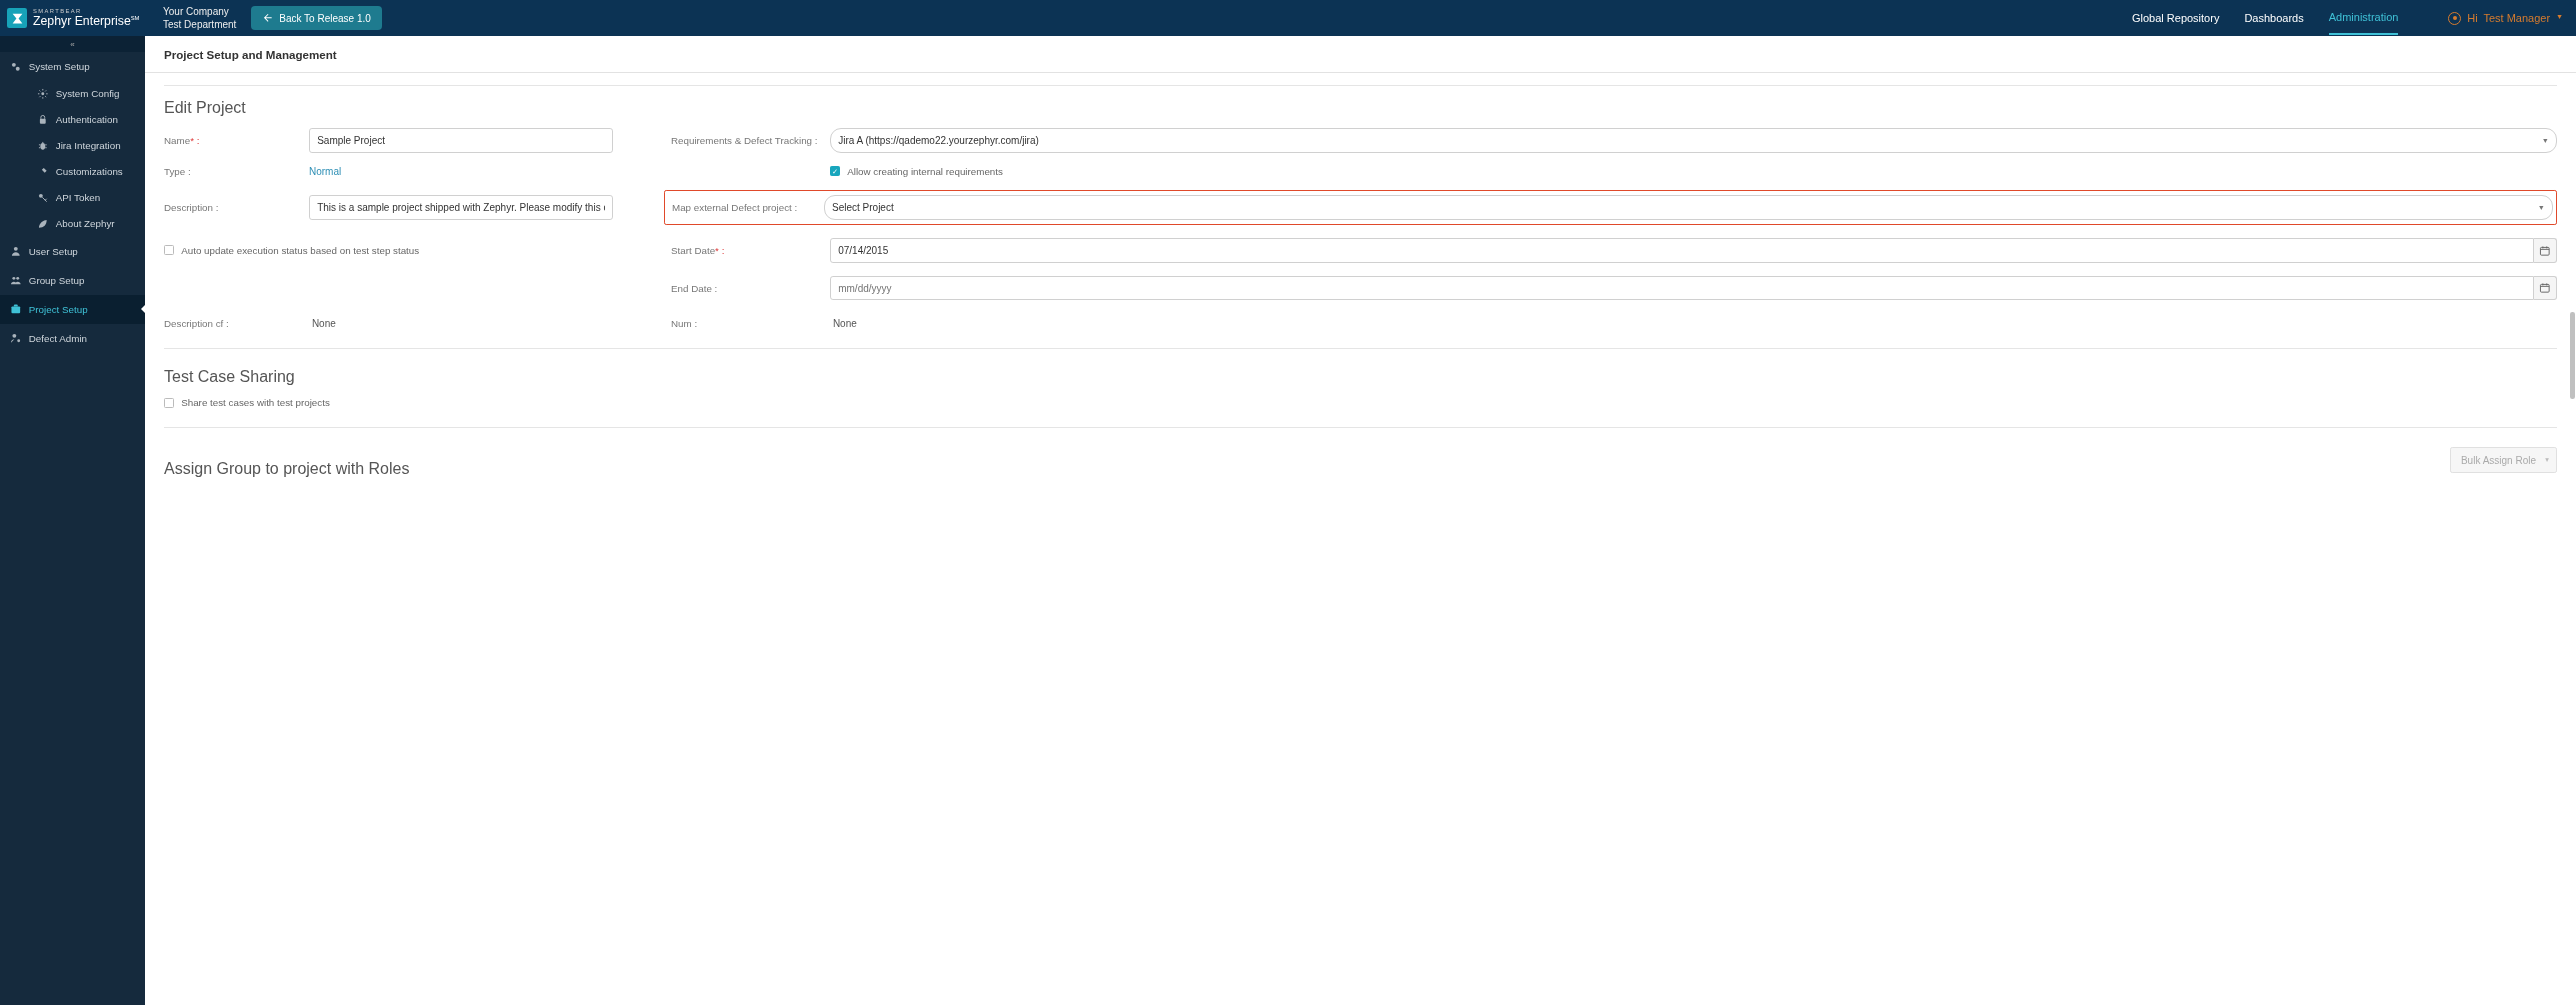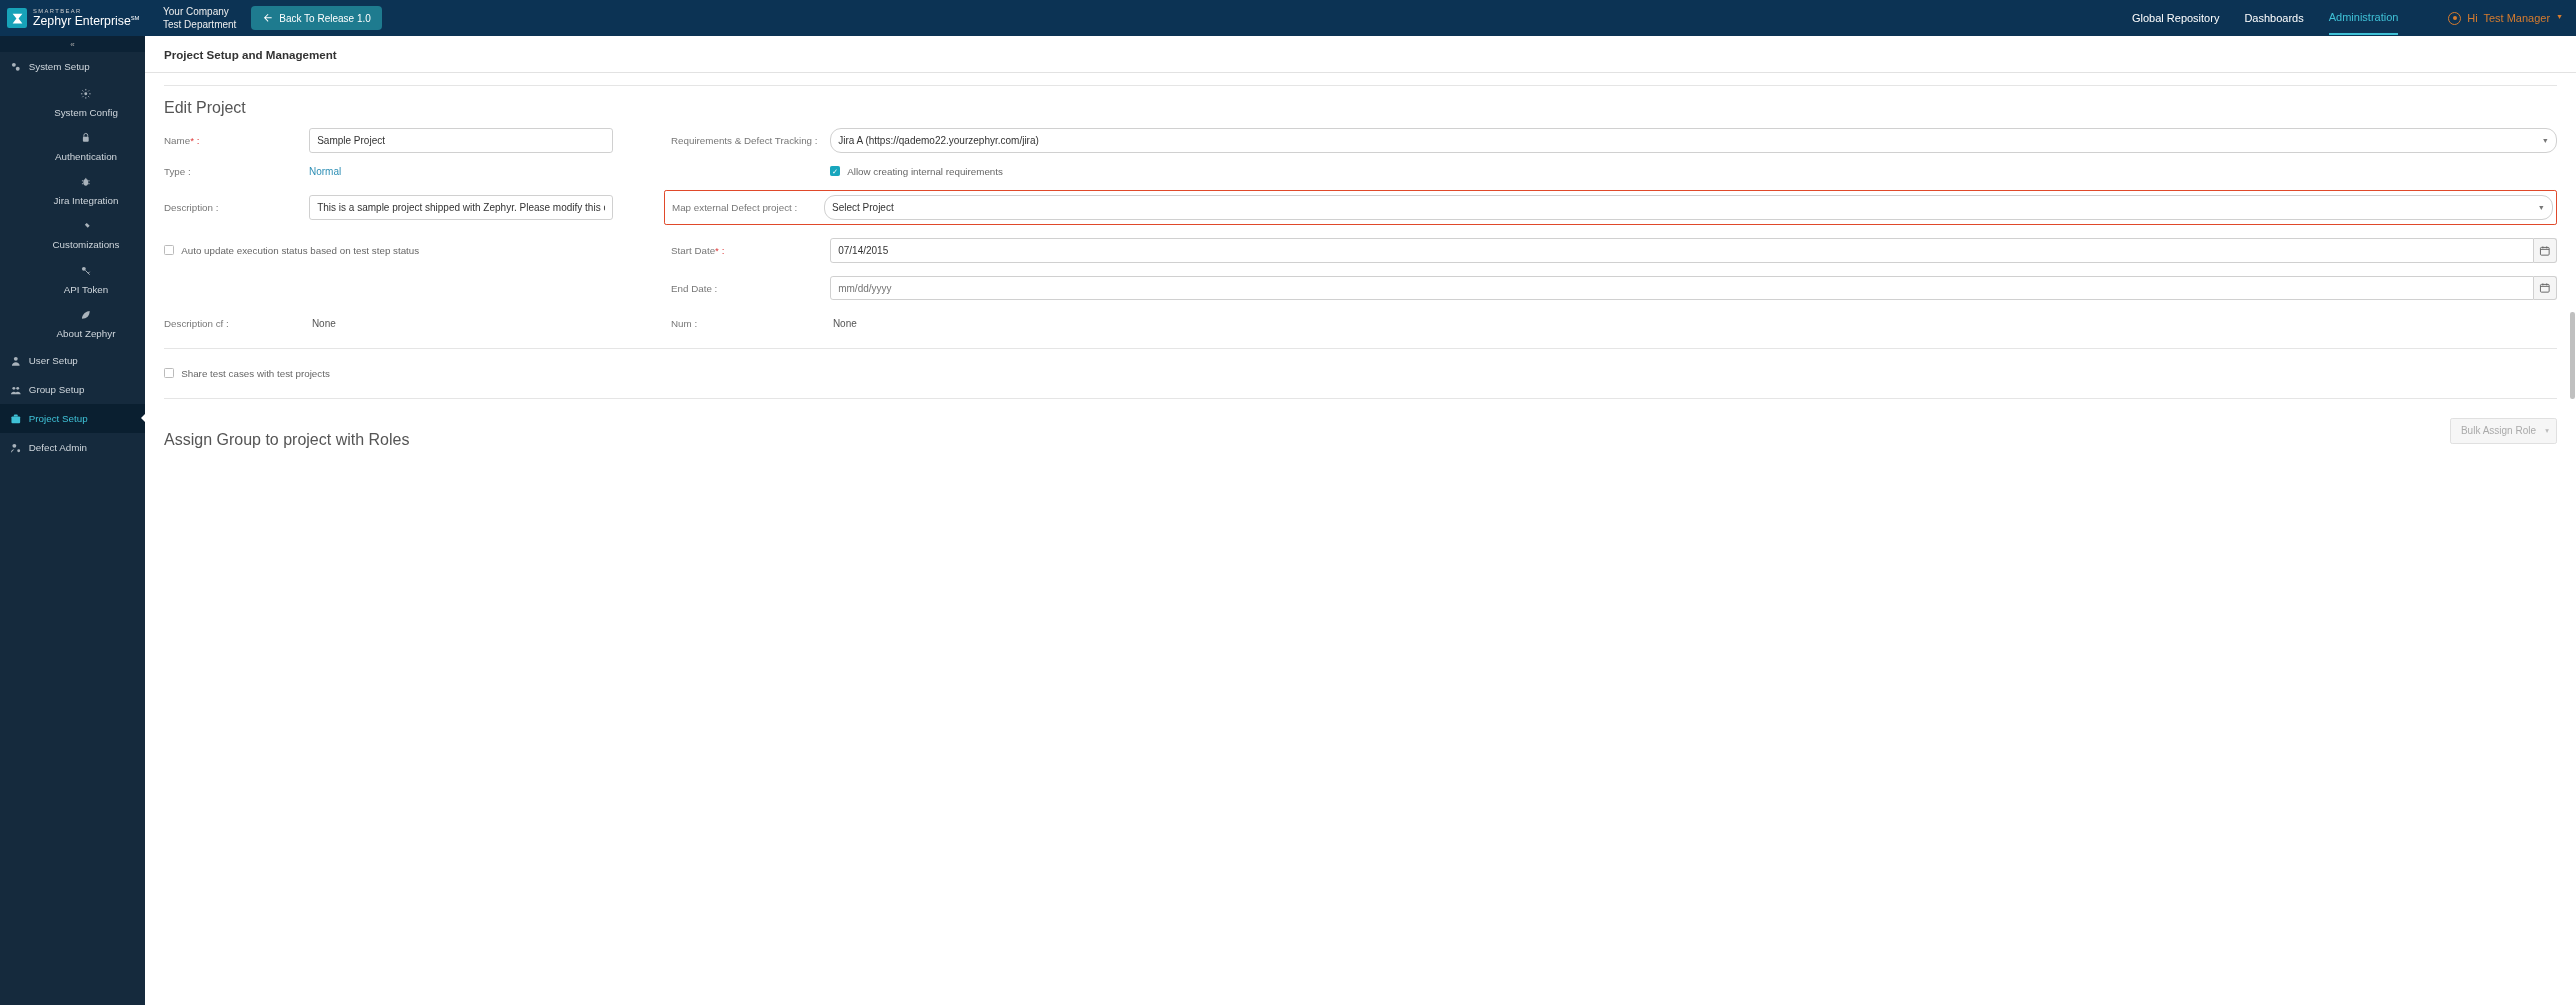--- a/index.html
+++ b/index.html
@@ -24,21 +24,21 @@
   .user-block .avatar .dot{ width:4.3px;height:4.3px;background:#d67b2e;border-radius:50%;}
   .user-block .hi { color:#d67b2e;}
   .user-block .name { color:#d67b2e;}
   .user-block .chev { color:#d67b2e; font-size:7.2px;}
 
   
   .layout { display:flex; height:calc(100vh - 36px); }
   .sidebar { width:145px; background:#152a3d; color:#cfd6dc; display:flex; flex-direction:column; font-size:9.8px;}
   .collapse-bar { height:16px; display:flex; align-items:center; justify-content:center; background:#0c2235; cursor:pointer; color:#aaa; font-size:8px;}
   .side-item { display:flex; align-items:center; gap:7.2px; padding:8.7px 10px; cursor:pointer; position:relative;}
-  .side-item.sub { padding-left:37px; padding-top:7.2px; padding-bottom:7.2px;flex-direction:column;}
+  .side-item.sub { padding-left:37px; padding-top:7.2px; padding-bottom:7.2px;}
   .side-item.active { background:#0a1f30; color:#3fc1d6;}
   .side-item.active::after { content:""; position:absolute; right:-0.7px; top:50%; transform:translateY(-50%); width:0;height:0;border-top:5.8px solid transparent;border-bottom:5.8px solid transparent;border-right:5.8px solid #fff;}
   .side-icon { width:11.6px; height:11.6px; opacity:.8; flex:0 0 11.6px;}
   .side-item.active .side-icon { opacity:1;}
 
   
   .main { flex:1; display:flex; flex-direction:column; overflow:hidden;}
   .page-header { background:#fff; border-bottom:0.7px solid #e2e2e2; padding:11.6px 19px; font-weight:600; font-size:11.6px; color:#333;}
   .content { flex:1; overflow:auto; background:#fff; padding: 0 19px 22px 19px; position:relative;}
   .scrollbar-stub { position:absolute; right:1.4px; top:239px; width:4.3px; height:87px; background:#c0c0c0; border-radius:2.2px;}
@@ -267,20 +267,21 @@
         <div class="rowspan-full twocol" style="margin-top:4.3px;">
           <div class="lbl">Description cf :</div>
           <div class="none-val">None</div>
           <div></div>
           <div class="lbl">Num :</div>
           <div class="none-val right-field">None</div>
         </div>
       </div>
 
       <div class="section-sep"></div>
+      <div class="section-title">Test Case Sharing</div>
       <div class="chk-row">
         <span class="chk"></span>
         <span>Share test cases with test projects</span>
       </div>
 
       <div class="section-sep"></div>
       <div style="overflow:hidden;">
         <div class="section-title" style="float:left;">Assign Group to project with Roles</div>
         <div class="bulk-btn">
           <span>Bulk Assign Role</span>

